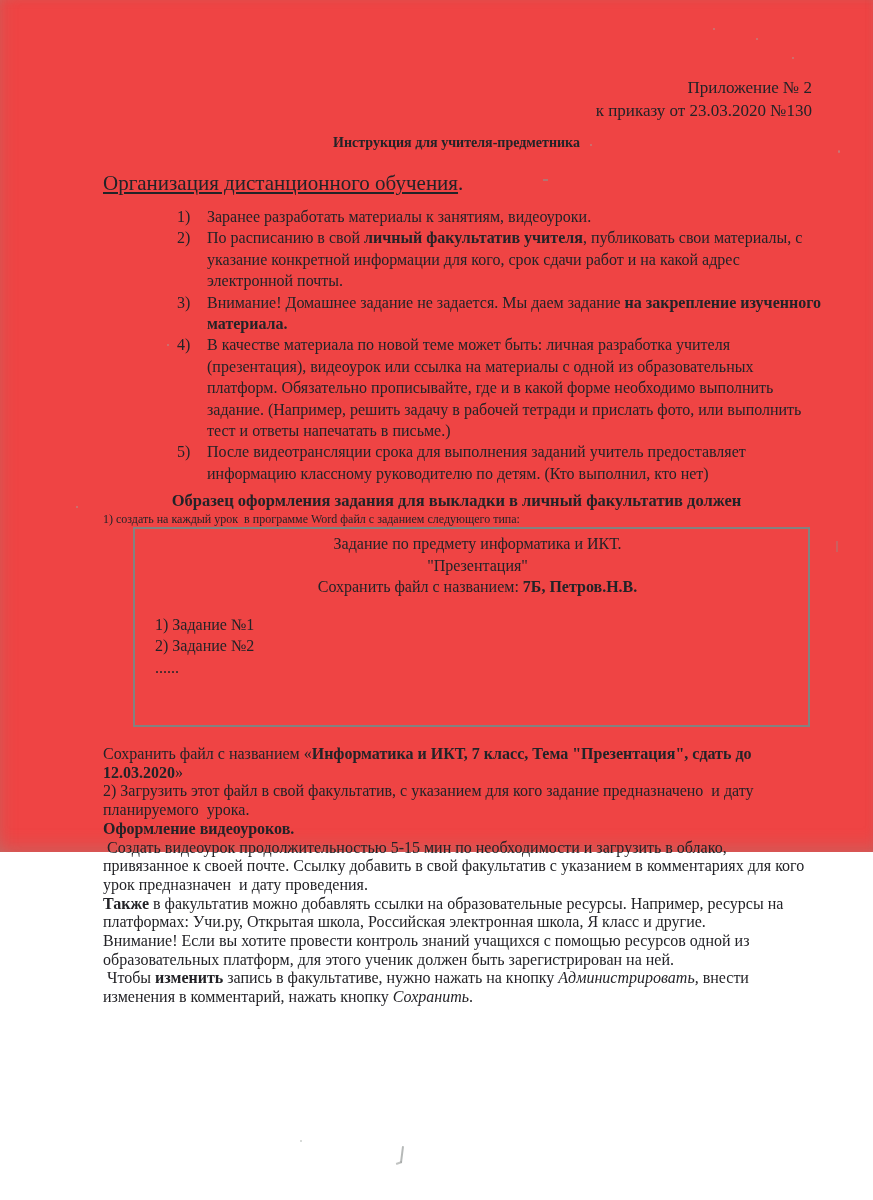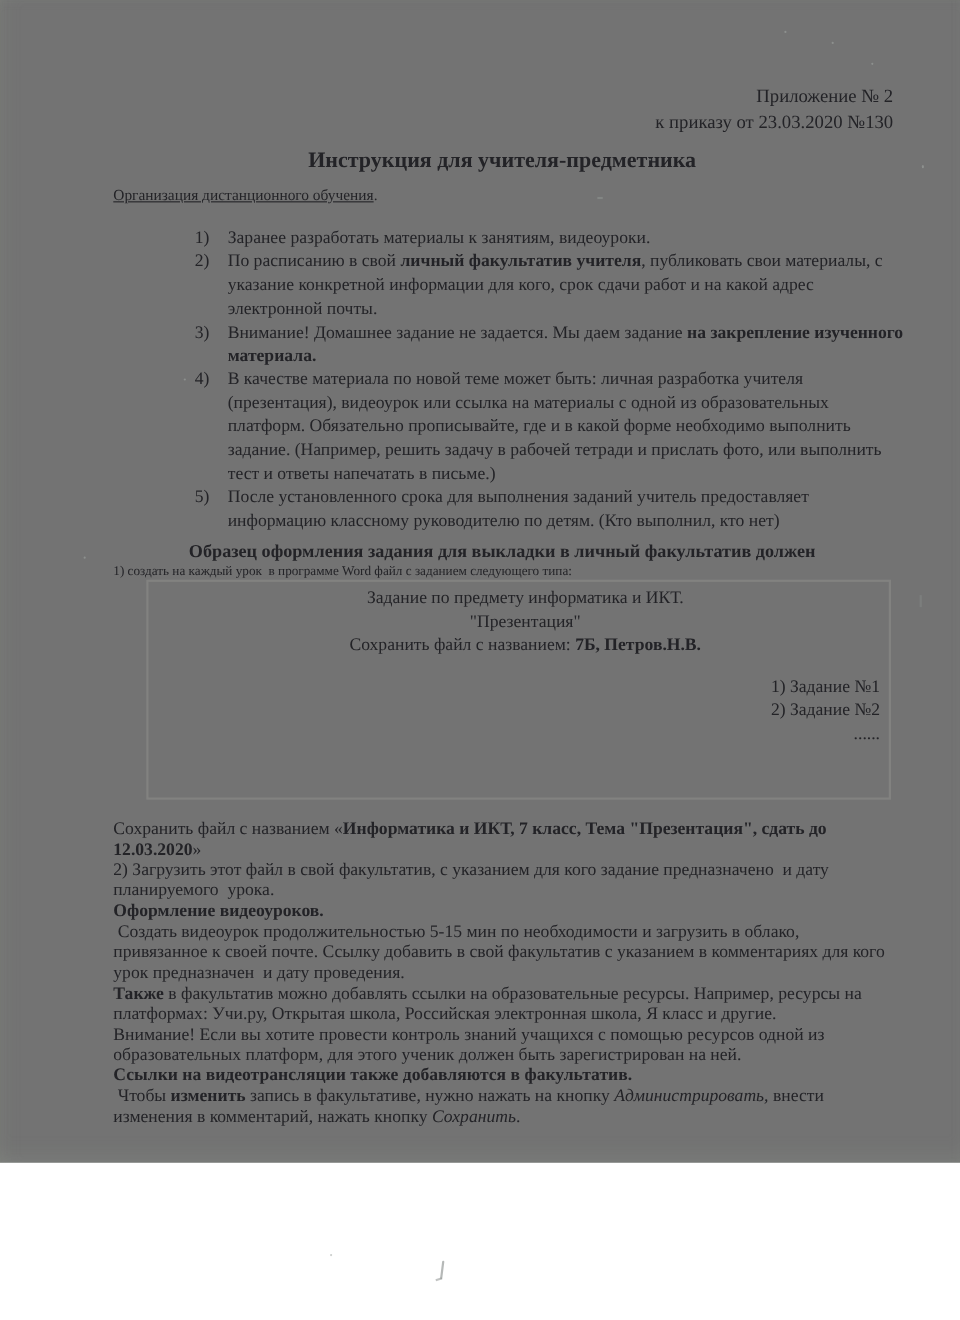--- a/index.html
+++ b/index.html
@@ -4,42 +4,42 @@
 <style>
   html,body{margin:0;padding:0;}
   body{
     width:873px;height:1200px;overflow:hidden;
     background:#ffffff;
     font-family:"Liberation Serif","DejaVu Serif",serif;
     color:#232327;
     -webkit-font-smoothing:antialiased;
   }
   .page{
-    position:relative;width:873px;height:1057px;
-    background:#737373;
+    position:relative;width:873px;height:852px;
+    background:#ef4444;
     box-shadow:
       inset 0 -16px 20px -14px rgba(142,150,140,.40),
       inset 14px 0 18px -14px rgba(142,150,140,.28),
       inset 0 8px 12px -10px rgba(142,150,140,.20),
       inset -8px 0 10px -9px rgba(142,150,140,.14);
   }
   .b{font-weight:bold;}
   .i{font-style:italic;}
   .u{text-decoration:underline;}
 
   .appendix{
     position:absolute;top:76px;right:61px;
     text-align:right;font-size:17px;line-height:23px;
   }
   .doc-title{
     position:absolute;top:135px;left:103px;width:707px;
-    text-align:center;font-weight:bold;font-size:20px;
+    text-align:center;font-weight:bold;font-size:14px;
   }
   .section-heading{
-    position:absolute;top:171px;left:103px;font-size:14px;
+    position:absolute;top:171px;left:103px;font-size:21px;
   }
   .list{
     position:absolute;top:206px;left:177px;width:645px;
     font-size:16px;line-height:21.4px;
   }
   .li{display:flex;}
   .li .num{flex:0 0 30px;}
   .li .txt{flex:1 1 auto;white-space:pre-wrap;}
 
   .sample-heading{
@@ -52,21 +52,21 @@
   }
   .sample-box{
     position:absolute;top:527px;left:133px;width:677px;height:200px;
     border:2px solid #828280;
     box-sizing:border-box;
     font-size:16px;line-height:21.5px;
     padding:4px 8px 0 20px;
   }
   .sample-box .c{text-align:center;white-space:pre-wrap;}
   .sample-box .gap{height:16px;}
-  .sample-box .l{text-align:right;white-space:pre-wrap;}
+  .sample-box .l{text-align:left;white-space:pre-wrap;}
 
   .bottom-block{
     position:absolute;top:745px;left:103px;width:709px;
     font-size:16px;line-height:18.7px;
   }
   .bottom-block p{margin:0;white-space:pre-wrap;}
 
   
   .speck{position:absolute;border-radius:50%;background:#a2a7a4;opacity:.55;}
   .tickmark{position:absolute;background:#8d9290;opacity:.6;}
@@ -105,21 +105,21 @@
     <div class="li">
       <span class="num">3)</span>
       <span class="txt"><span>Внимание! Домашнее задание не задается. Мы даем задание </span><span class="b">на закрепление изученного материала.</span></span>
     </div>
     <div class="li">
       <span class="num">4)</span>
       <span class="txt"><span>В качестве материала по новой теме может быть: личная разработка учителя (презентация), видеоурок или ссылка на материалы с одной из образовательных платформ. Обязательно прописывайте, где и в какой форме необходимо выполнить задание. (Например, решить задачу в рабочей тетради и прислать фото, или выполнить тест и ответы напечатать в письме.)</span></span>
     </div>
     <div class="li">
       <span class="num">5)</span>
-      <span class="txt"><span>После установленного срока для выполнения заданий учитель предоставляет информацию классному руководителю по детям. (Кто выполнил, кто нет)</span></span>
+      <span class="txt"><span>После видеотрансляции срока для выполнения заданий учитель предоставляет информацию классному руководителю по детям. (Кто выполнил, кто нет)</span></span>
     </div>
   </div>
 
   <div class="sample-heading">Образец оформления задания для выкладки в личный факультатив должен</div>
   <div class="sample-intro">1) создать на каждый урок  в программе Word файл с заданием следующего типа:</div>
 
   <div class="sample-box">
     <div class="c">Задание по предмету информатика и ИКТ.</div>
     <div class="c">"Презентация"</div>
     <div class="c"><span>Сохранить файл с названием: </span><span class="b">7Б, Петров.Н.В.</span></div>
@@ -129,21 +129,20 @@
     <div class="l">......</div>
   </div>
 
   <div class="bottom-block">
     <p><span>Сохранить файл с названием «</span><span class="b">Информатика и ИКТ, 7 класс, Тема "Презентация", сдать до 12.03.2020</span><span>»</span></p>
     <p>2) Загрузить этот файл в свой факультатив, с указанием для кого задание предназначено  и дату планируемого  урока.</p>
     <p class="b">Оформление видеоуроков.</p>
     <p> Создать видеоурок продолжительностью 5-15 мин по необходимости и загрузить в облако, привязанное к своей почте. Ссылку добавить в свой факультатив с указанием в комментариях для кого урок предназначен  и дату проведения.</p>
     <p><span class="b">Также</span><span> в факультатив можно добавлять ссылки на образовательные ресурсы. Например, ресурсы на платформах: Учи.ру, Открытая школа, Российская электронная школа, Я класс и другие.</span></p>
     <p>Внимание! Если вы хотите провести контроль знаний учащихся с помощью ресурсов одной из образовательных платформ, для этого ученик должен быть зарегистрирован на ней.</p>
-    <p class="b">Ссылки на видеотрансляции также добавляются в факультатив.</p>
     <p><span> Чтобы </span><span class="b">изменить</span><span> запись в факультативе, нужно нажать на кнопку </span><span class="i">Администрировать,</span><span> внести изменения в комментарий, нажать кнопку </span><span class="i">Сохранить</span><span>.</span></p>
   </div>
 
   <div class="speck" style="left:756px;top:38px;width:2px;height:2px;"></div>
   <div class="speck" style="left:792px;top:57px;width:2px;height:2px;"></div>
   <div class="speck" style="left:713px;top:28px;width:2px;height:2px;"></div>
   <div class="speck" style="left:838px;top:150px;width:2px;height:3px;"></div>
   <div class="speck" style="left:590px;top:144px;width:2px;height:2px;"></div>
   <div class="tickmark" style="left:543px;top:179px;width:5px;height:2px;"></div>
   <div class="speck" style="left:167px;top:344px;width:2px;height:2px;"></div>

